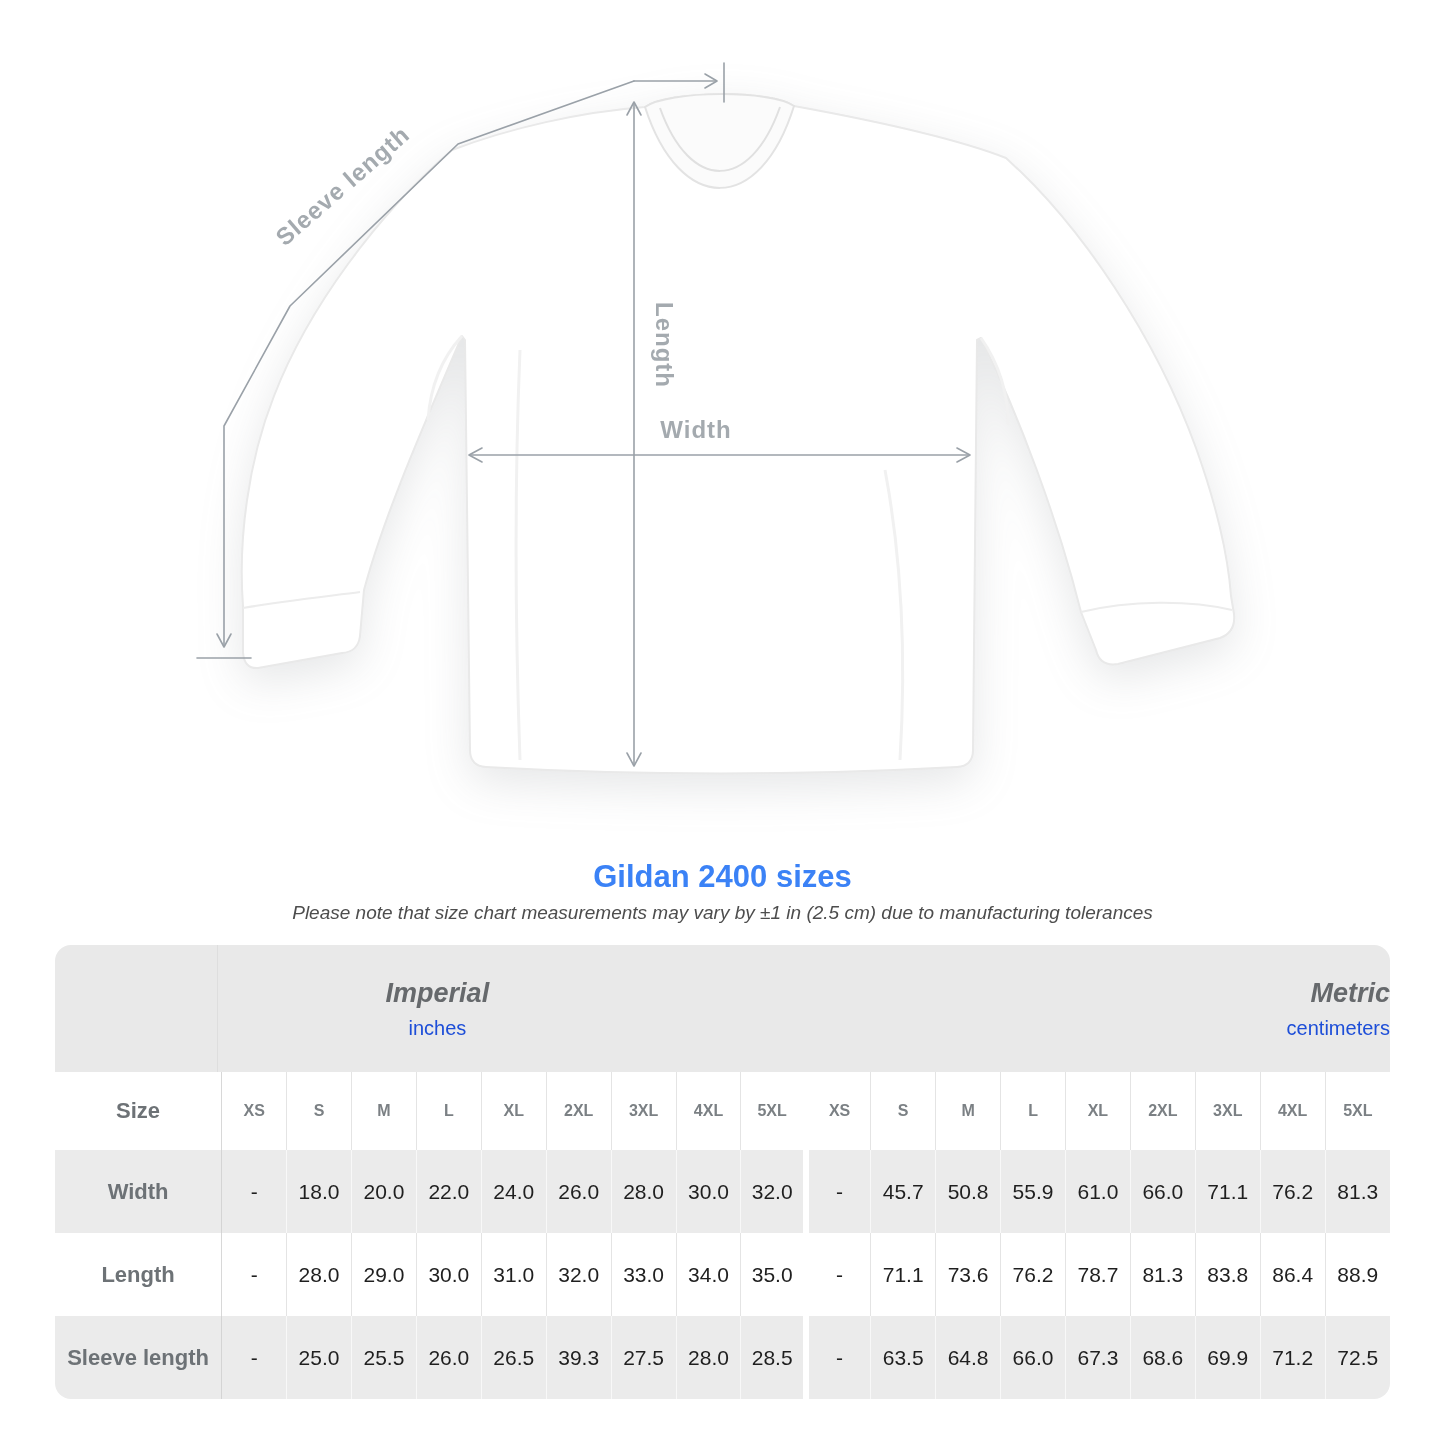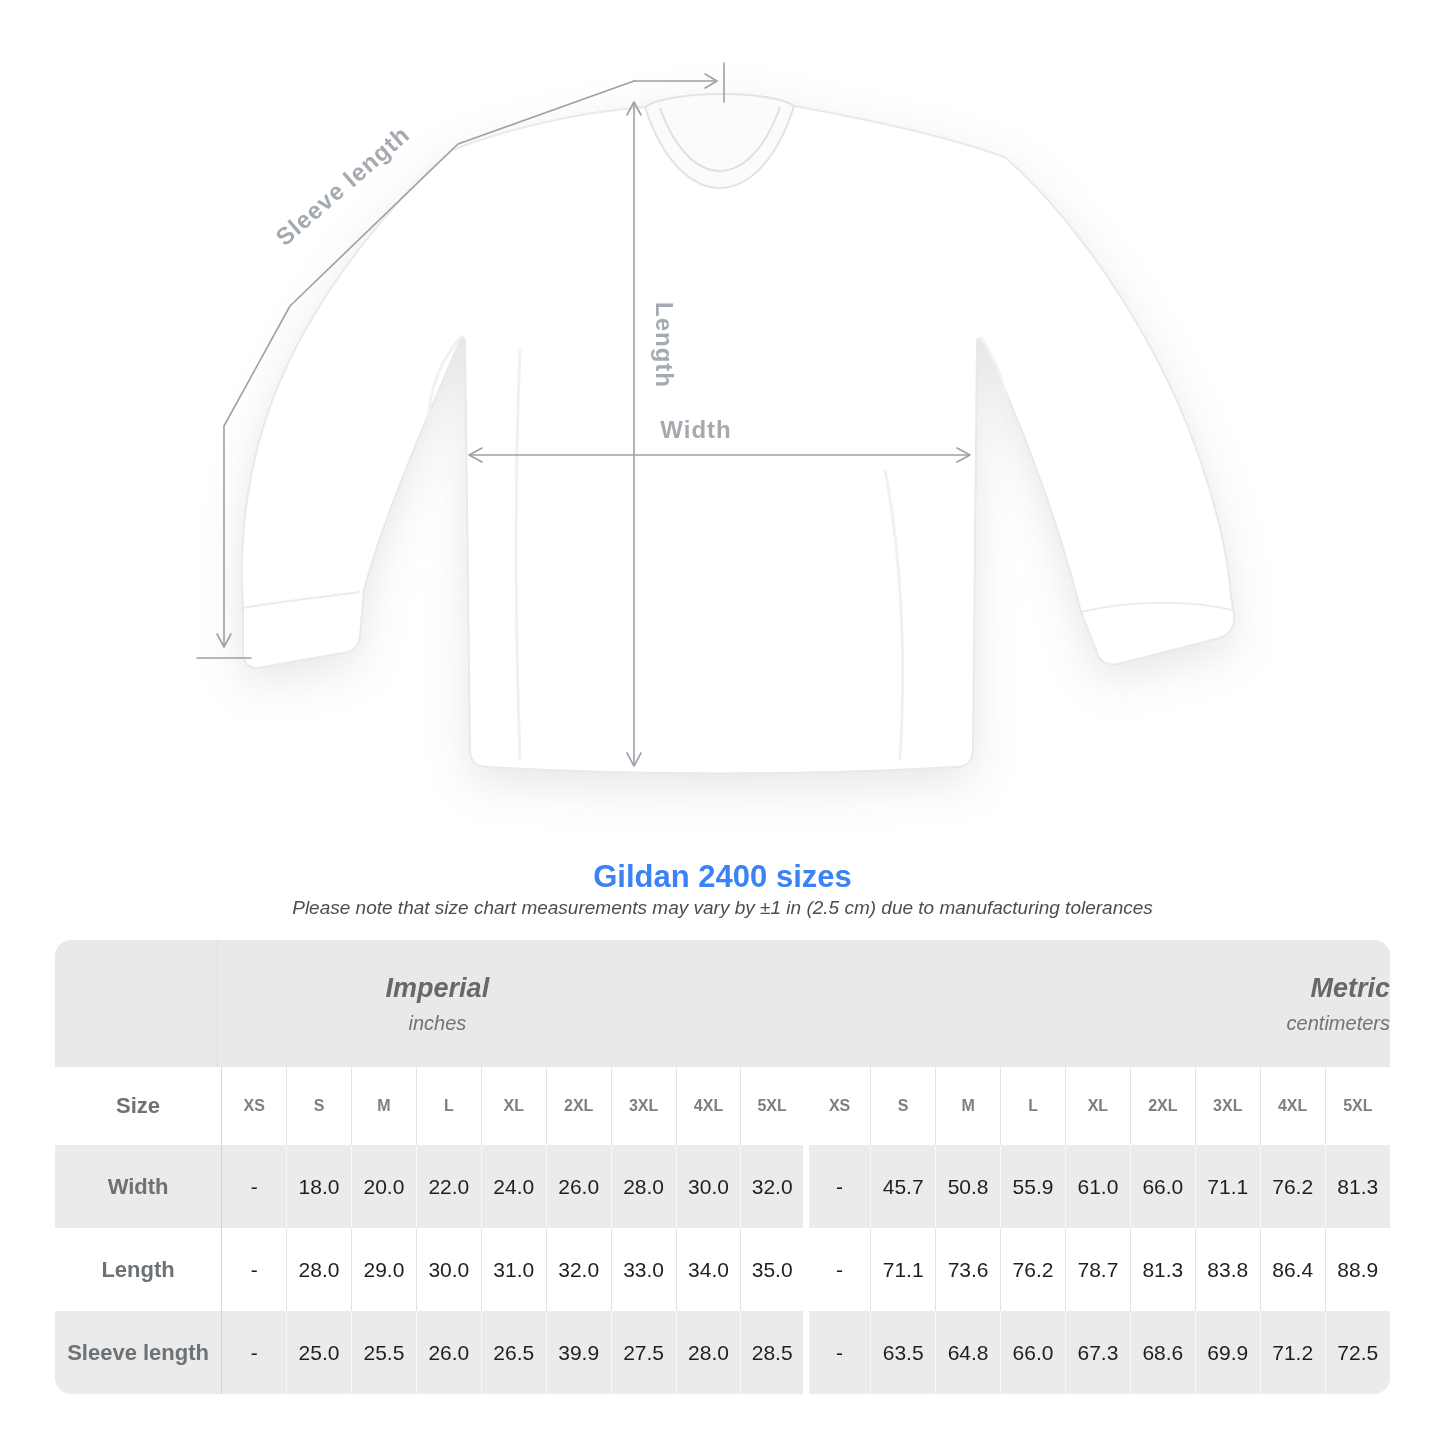--- a/index.html
+++ b/index.html
@@ -11,31 +11,31 @@
   .shirt-outline{fill:#ffffff;stroke:#e9e9e9;stroke-width:2;stroke-linejoin:round;}
   .collar-line{fill:none;stroke:#e0e0e0;stroke-width:2;}
   .collar-fill{fill:#fbfbfb;stroke:#e3e3e3;stroke-width:2;}
   .seam{fill:none;stroke:#ececec;stroke-width:2;}
   .fold{fill:none;stroke:#f1f1f1;stroke-width:3;}
   .meas{fill:none;stroke:#9aa1a8;stroke-width:1.6;stroke-linecap:round;stroke-linejoin:round;}
   .meas-label{fill:#a4aaaf;font-weight:bold;font-size:24px;letter-spacing:1px;
     font-family:"Liberation Sans", sans-serif;}
   .page-title{margin-top:14px;text-align:center;font-size:31px;line-height:36px;
     font-weight:bold;color:#3b82f6;}
-  .page-subtitle{text-align:center;font-style:italic;font-size:19px;
+  .page-subtitle{margin-top:5px;text-align:center;font-style:italic;font-size:19px;
     line-height:25px;color:#4d4d4d;}
   .table-card{
     width:1335px;margin:20px auto 0 auto;border-radius:16px;overflow:hidden;background:#ffffff;
   }
   .band{position:relative;height:127px;background:#e9e9e9;display:flex;padding-left:11px;}
   .band-half{display:flex;flex-direction:column;align-items:center;justify-content:center;}
   .band-half.imperial{width:56.1%;}
   .band-half.metric{width:43.9%;align-items:flex-end;}
   .band-title{font-size:27px;font-weight:bold;font-style:italic;color:#66696c;line-height:32px;}
-  .band-sub{font-size:20px;font-style:italic;color:#737373;line-height:26px;margin-top:6px;}
+  .band-sub{font-size:20px;color:#1d4ed8;line-height:26px;margin-top:6px;}
   .band-divider{position:absolute;left:12.15%;top:0;width:1px;height:100%;background:#dedede;}
   table.sizes{width:100%;border-collapse:collapse;table-layout:fixed;}
   table.sizes th,table.sizes td{
     text-align:center;vertical-align:middle;padding:0 2px;
     border-left:1px solid #e4e4e4;
   }
   table.sizes th{height:78px;font-size:16px;font-weight:bold;color:#7b8084;background:#ffffff;}
   table.sizes td{height:83px;font-size:21px;color:#1f1f1f;}
   table.sizes .size-col{width:12.15%;border-left:none;font-weight:bold;color:#6d7276;font-size:22px;}
   table.sizes th:nth-child(2),table.sizes td:nth-child(2){border-left:1px solid #d8d8d8;}
@@ -202,21 +202,21 @@
             <td>86.4</td>
             <td>88.9</td>
           </tr>
           <tr class="shade">
             <td class="size-col">Sleeve length</td>
             <td>-</td>
             <td>25.0</td>
             <td>25.5</td>
             <td>26.0</td>
             <td>26.5</td>
-            <td>39.9</td>
+            <td>39.3</td>
             <td>27.5</td>
             <td>28.0</td>
             <td>28.5</td>
             <td class="sec-sep">-</td>
             <td>63.5</td>
             <td>64.8</td>
             <td>66.0</td>
             <td>67.3</td>
             <td>68.6</td>
             <td>69.9</td>

